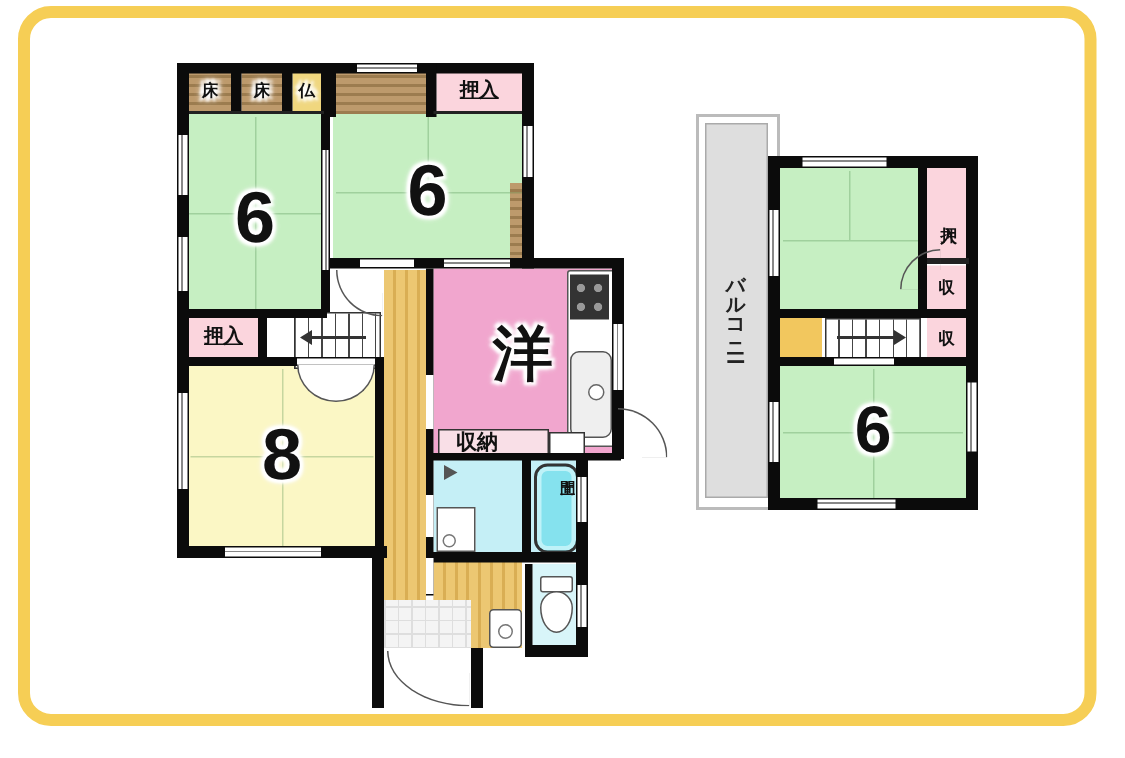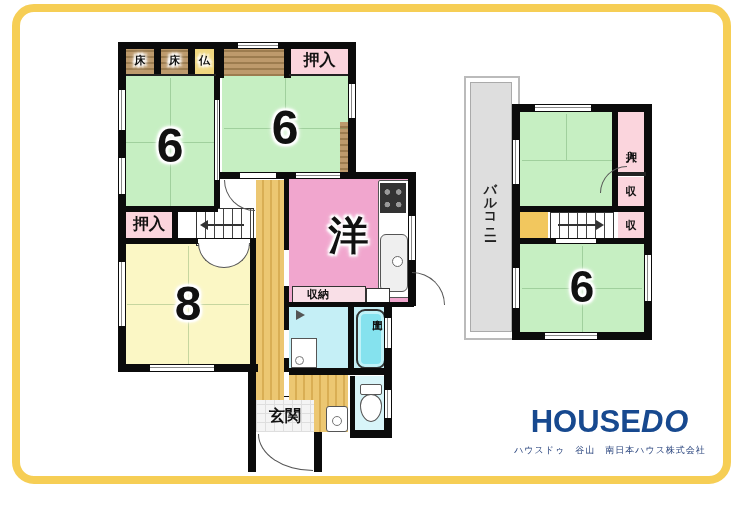--- a/index.html
+++ b/index.html
@@ -17,21 +17,21 @@
   .gold{background:#F0D77E;}
   .woodH{background:repeating-linear-gradient(180deg,#BD9A6C 0 4px,#9C7C4F 4px 6px);}
   .hallT{background:repeating-linear-gradient(90deg,#ECC772 0 6px,#D9AE54 6px 8px);}
   .cyan{background:#C5EFF6;}
   .cyanlt{background:#D8F5F9;}
   .orange{background:#F2C75E;}
   .lbl{position:absolute;display:flex;align-items:center;justify-content:center;
        font-weight:bold;color:#111;white-space:nowrap;}
   .halo{text-shadow:-2px -2px 2px #fff,2px -2px 2px #fff,-2px 2px 2px #fff,2px 2px 2px #fff,0 0 6px #fff,0 0 6px #fff;}
   .num{font-size:48px;}
-  .jp{font-size:16px;}
+  .jp{font-size:13px;text-decoration:underline;}
   .jps{font-size:11px;}
   .vert{writing-mode:vertical-rl;}
   .winV{position:absolute;background:linear-gradient(90deg,#fff 0 2px,#888 2px 3px,#fff 3px 100%);}
   .winH{position:absolute;background:linear-gradient(180deg,#fff 0 2px,#888 2px 3px,#fff 3px 100%);}
   .gap{position:absolute;background:#fff;}
   .seam{position:absolute;background:rgba(60,130,60,.28);}
   .arc{position:absolute;border:0 solid #555;}
   .stairs{position:absolute;background:repeating-linear-gradient(90deg,#fff 0 8px,#444 8px 9px);border:1px solid #333;}
   .genkan{background:#F4F4F4;
     background-image:repeating-linear-gradient(0deg,#DEDEDE 0 1px,transparent 1px 9px),
@@ -155,23 +155,22 @@
 
   <div class="lbl jps halo" style="left:126px;top:46px;width:28px;height:28px;color:#111;">床</div>
   <div class="lbl jps halo" style="left:161px;top:46px;width:27px;height:28px;">床</div>
   <div class="lbl jps halo" style="left:195px;top:46px;width:19px;height:28px;">仏</div>
   <div class="lbl jp" style="left:291px;top:46px;width:57px;height:28px;">押入</div>
   <div class="lbl jp" style="left:126px;top:210px;width:46px;height:28px;">押入</div>
   <div class="lbl num halo" style="left:122px;top:110px;width:96px;height:70px;">6</div>
   <div class="lbl num halo" style="left:222px;top:92px;width:126px;height:70px;">6</div>
   <div class="lbl num halo" style="left:126px;top:268px;width:124px;height:70px;">8</div>
   <div class="lbl halo" style="left:289px;top:200px;width:119px;height:70px;font-size:40px;">洋</div>
-  <div class="lbl" style="left:292px;top:286px;width:52px;height:17px;font-size:11px;">収納</div>
+  <div class="lbl" style="left:292px;top:286px;width:52px;height:17px;font-size:14px;">収納</div>
   <div class="lbl vert" style="left:366px;top:290px;width:22px;height:44px;font-size:10px;">土間</div>
-  <div class="lbl jp" style="left:256px;top:400px;width:58px;height:32px;">玄関</div>
 
   <div class="balconyOuter" style="left:464px;top:76px;width:52px;height:260px;"></div>
   <div class="balconyInner" style="left:470px;top:82px;width:40px;height:248px;"></div>
   <div class="lbl vert" style="left:474px;top:150px;width:32px;height:110px;font-size:13px;font-weight:bold;color:#222;">バルコニー</div>
 
   <div class="fill green" style="left:520px;top:112px;width:92px;height:94px;"></div>
   <div class="fill closet" style="left:618px;top:112px;width:26px;height:60px;"></div>
   <div class="fill closet" style="left:618px;top:177px;width:26px;height:29px;"></div>
   <div class="fill closet" style="left:618px;top:212px;width:26px;height:26px;"></div>
   <div class="fill green" style="left:520px;top:244px;width:124px;height:88px;"></div>
@@ -200,17 +199,13 @@
   <div class="winV" style="left:513px;top:268px;width:6px;height:40px;"></div>
   <div class="winH" style="left:545px;top:333px;width:52px;height:6px;"></div>
   <div class="winH" style="left:535px;top:105px;width:56px;height:6px;"></div>
   <div class="winV" style="left:645px;top:255px;width:6px;height:46px;"></div>
 
   <div class="lbl vert" style="left:618px;top:112px;width:26px;height:60px;font-size:11px;">押入</div>
   <div class="lbl jps" style="left:618px;top:177px;width:26px;height:29px;">収</div>
   <div class="lbl jps" style="left:618px;top:212px;width:26px;height:26px;">収</div>
   <div class="lbl num halo" style="left:520px;top:250px;width:124px;height:74px;font-size:44px;">6</div>
 
-  <div id="logo">
-    <div class="row1"><span>HOUSE</span><span class="do">DO</span></div>
-    <div class="row2">ハウスドゥ　谷山　南日本ハウス株式会社</div>
-  </div>
 </div>
 
 </body></html>

